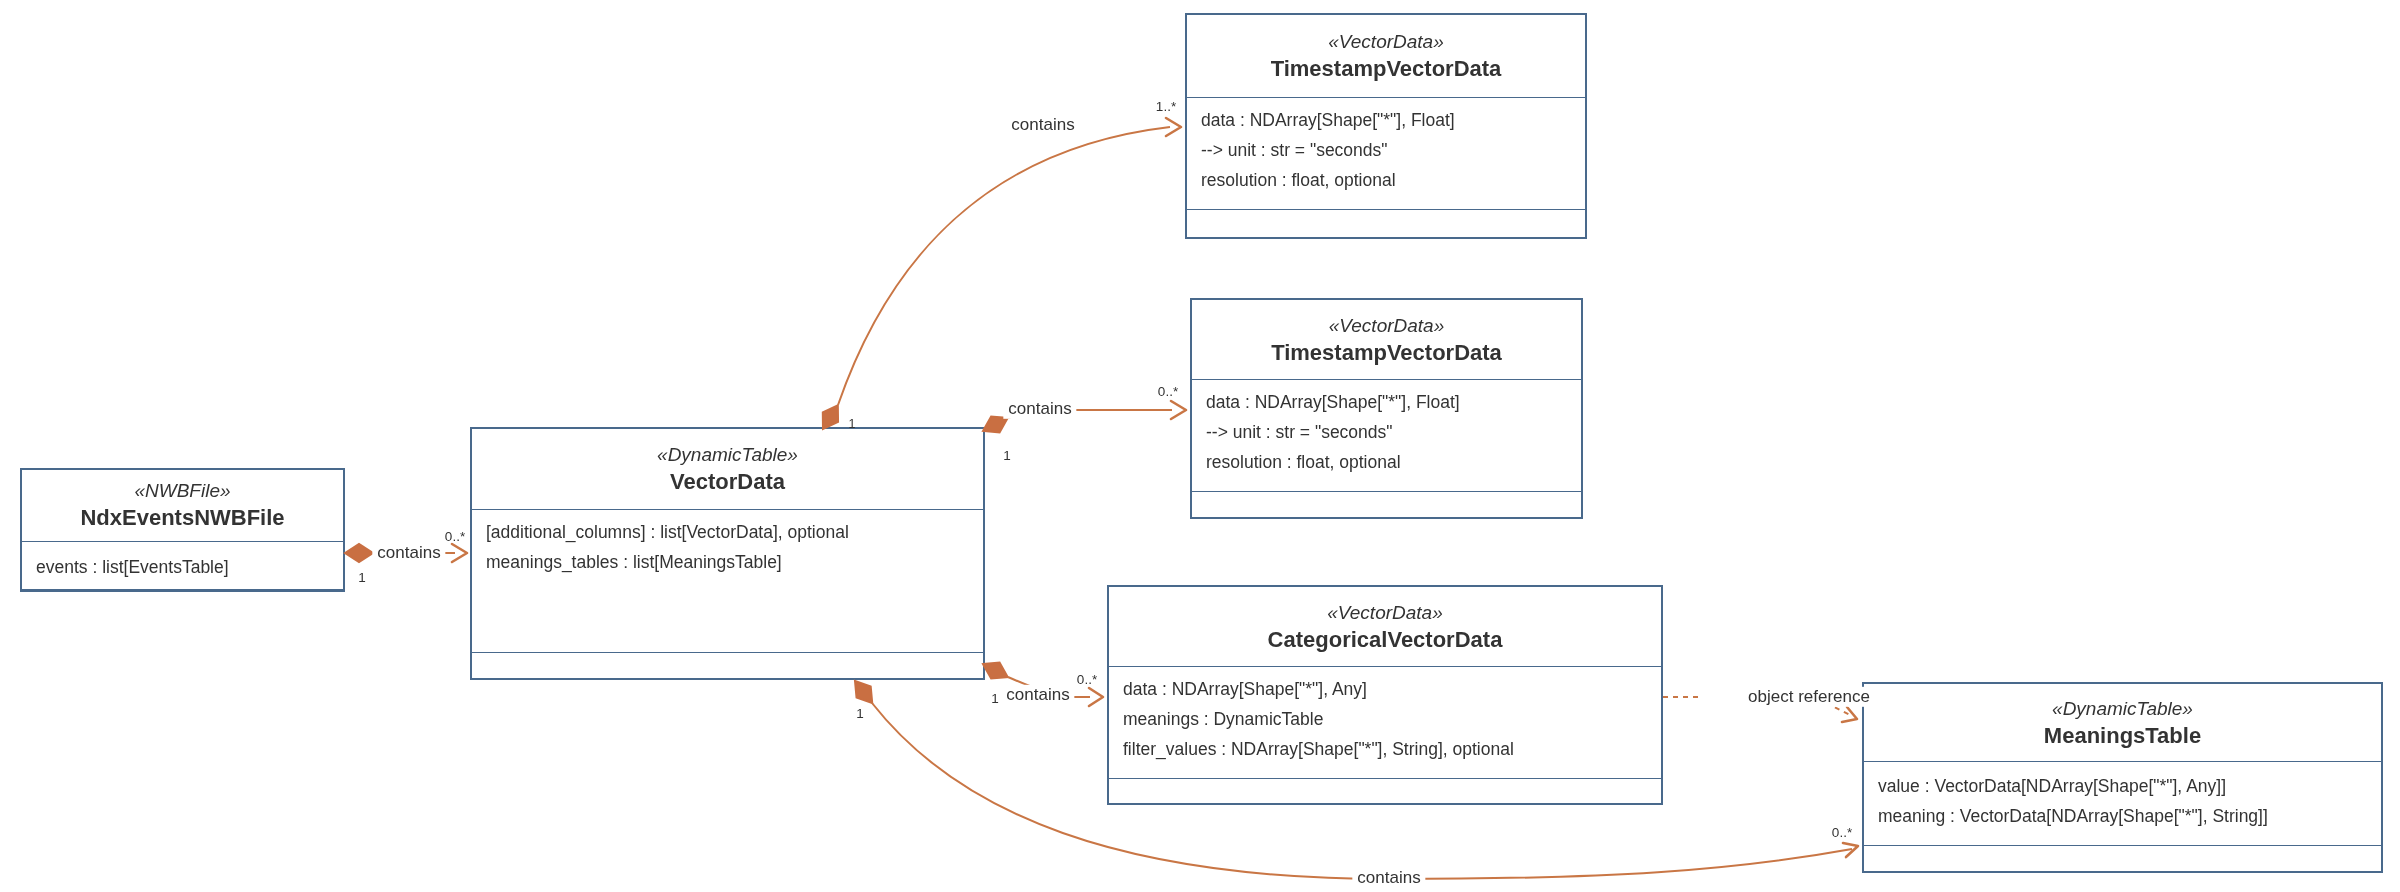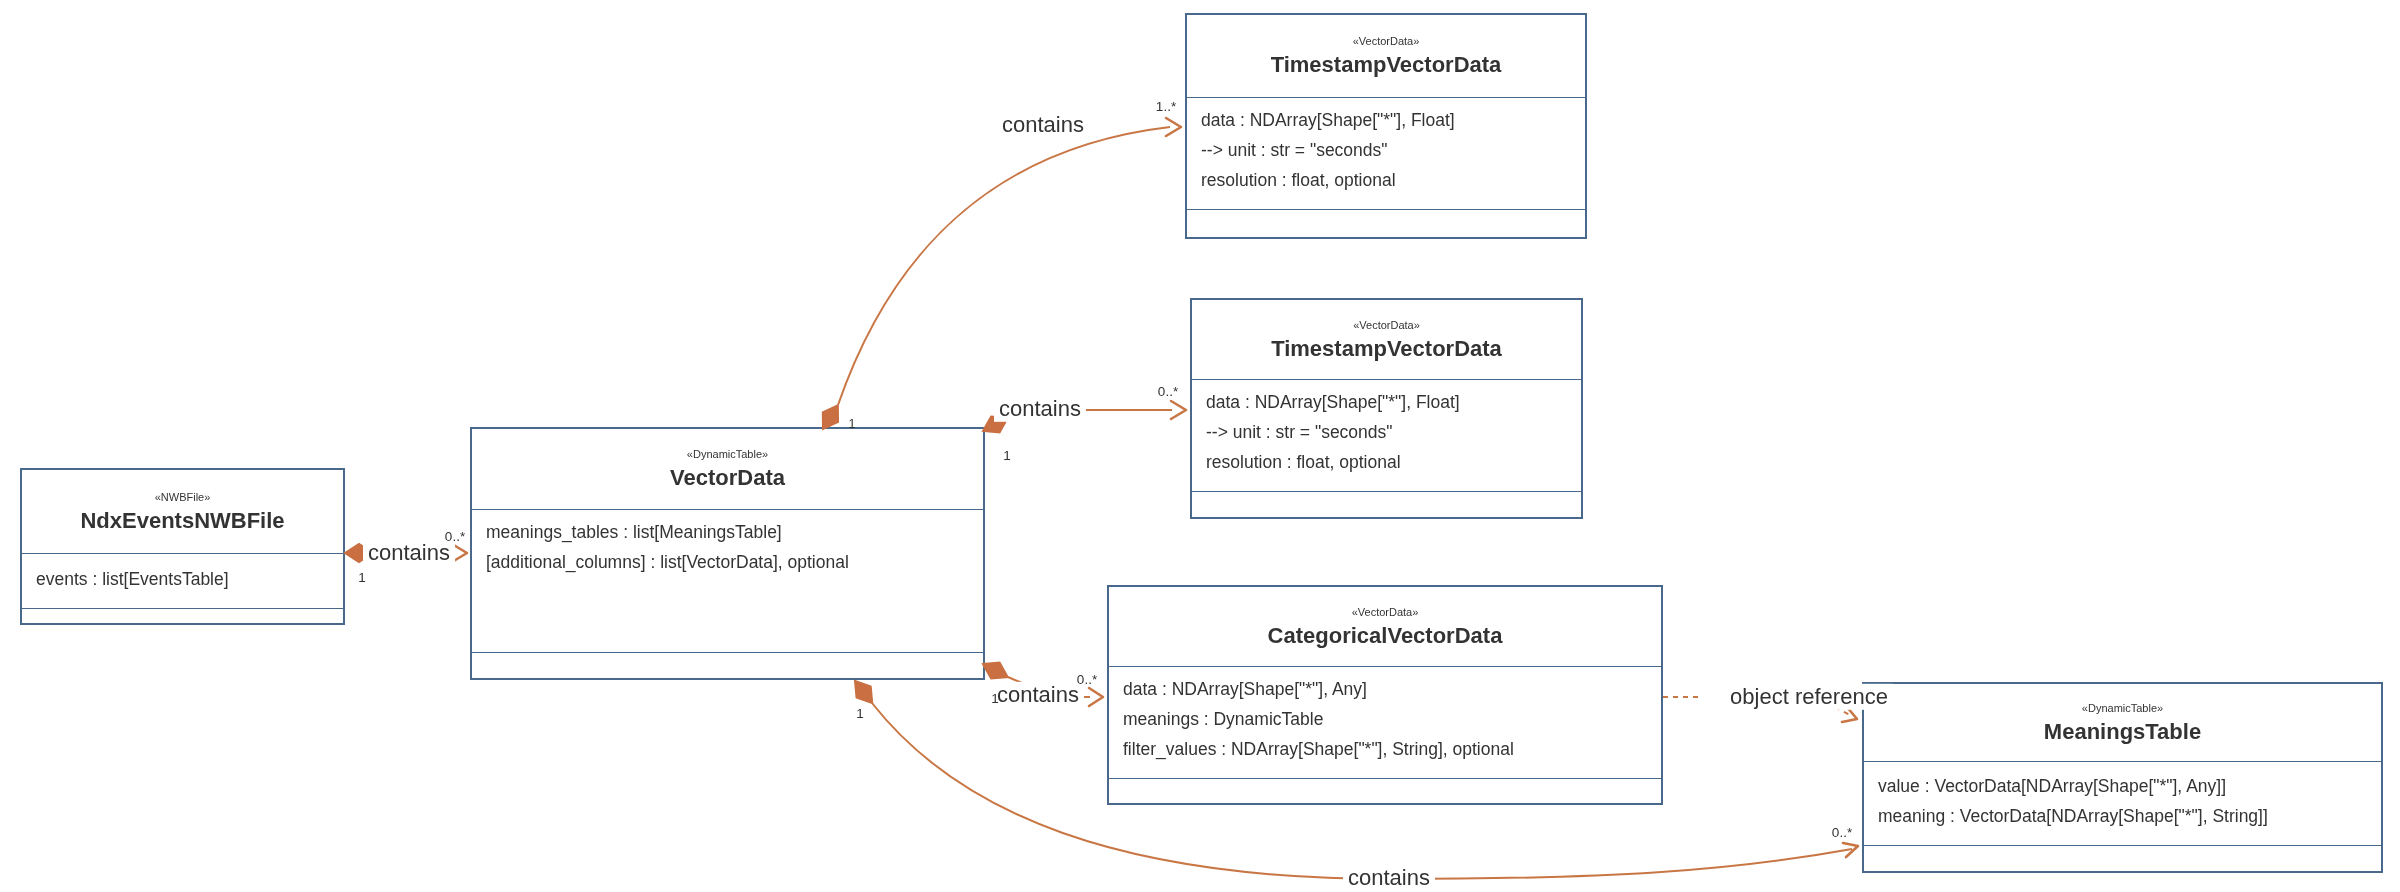--- a/index.html
+++ b/index.html
@@ -8,63 +8,63 @@
     font-family:"Liberation Sans","DejaVu Sans",sans-serif;color:#333333;overflow:hidden;
   }
   .uml-class{
     position:absolute;box-sizing:border-box;background:#ffffff;
     border:2px solid #49698c;display:flex;flex-direction:column;
   }
   .uml-hdr{
     box-sizing:border-box;border-bottom:1.5px solid #49698c;
     display:flex;flex-direction:column;align-items:center;justify-content:center;gap:7px;
   }
-  .uml-stereo{font-size:11px;line-height:1;}
+  .uml-stereo{font-size:19px;line-height:1;font-style:italic;}
   .uml-name{font-size:22px;font-weight:bold;line-height:1;}
   .uml-attrs{
     box-sizing:border-box;border-bottom:1.5px solid #49698c;
     padding:7px 10px 0 14px;
   }
   .uml-attr{font-size:17.5px;line-height:30px;white-space:pre;}
   .uml-foot{flex:1;}
   svg.edges{position:absolute;left:0;top:0;pointer-events:none;}
   .elabel{
-    position:absolute;transform:translate(-50%,-50%);font-size:22px;
+    position:absolute;transform:translate(-50%,-50%);font-size:17px;
     background:#ffffff;padding:0 5px;white-space:nowrap;line-height:1.2;
   }
   .mult{
     position:absolute;transform:translate(-50%,-50%);font-size:13.5px;
     white-space:nowrap;line-height:1;
   }
   .mult.tiny{font-size:12.5px;}
 </style>
 </head>
 <body>
 
 <div class="stage">
 
-  <div class="uml-class" style="left:20px;top:468px;width:325px;height:157px;">
+  <div class="uml-class" style="left:20px;top:468px;width:325px;height:124px;">
     <div class="uml-hdr" style="height:84px;">
       <div class="uml-stereo">«NWBFile»</div>
       <div class="uml-name">NdxEventsNWBFile</div>
     </div>
     <div class="uml-attrs" style="height:55px;padding-top:10px;">
       <div class="uml-attr">events : list[EventsTable]</div>
     </div>
     <div class="uml-foot"></div>
   </div>
 
   <div class="uml-class" style="left:470px;top:427px;width:515px;height:253px;">
     <div class="uml-hdr" style="height:81px;">
       <div class="uml-stereo">«DynamicTable»</div>
       <div class="uml-name">VectorData</div>
     </div>
     <div class="uml-attrs" style="height:143px;">
+      <div class="uml-attr">[additional_columns] : list[VectorData], optional</div>
       <div class="uml-attr">meanings_tables : list[MeaningsTable]</div>
-      <div class="uml-attr">[additional_columns] : list[VectorData], optional</div>
     </div>
     <div class="uml-foot"></div>
   </div>
 
   <div class="uml-class" style="left:1185px;top:13px;width:402px;height:226px;">
     <div class="uml-hdr" style="height:83px;">
       <div class="uml-stereo">«VectorData»</div>
       <div class="uml-name">TimestampVectorData</div>
     </div>
     <div class="uml-attrs" style="height:112px;">

